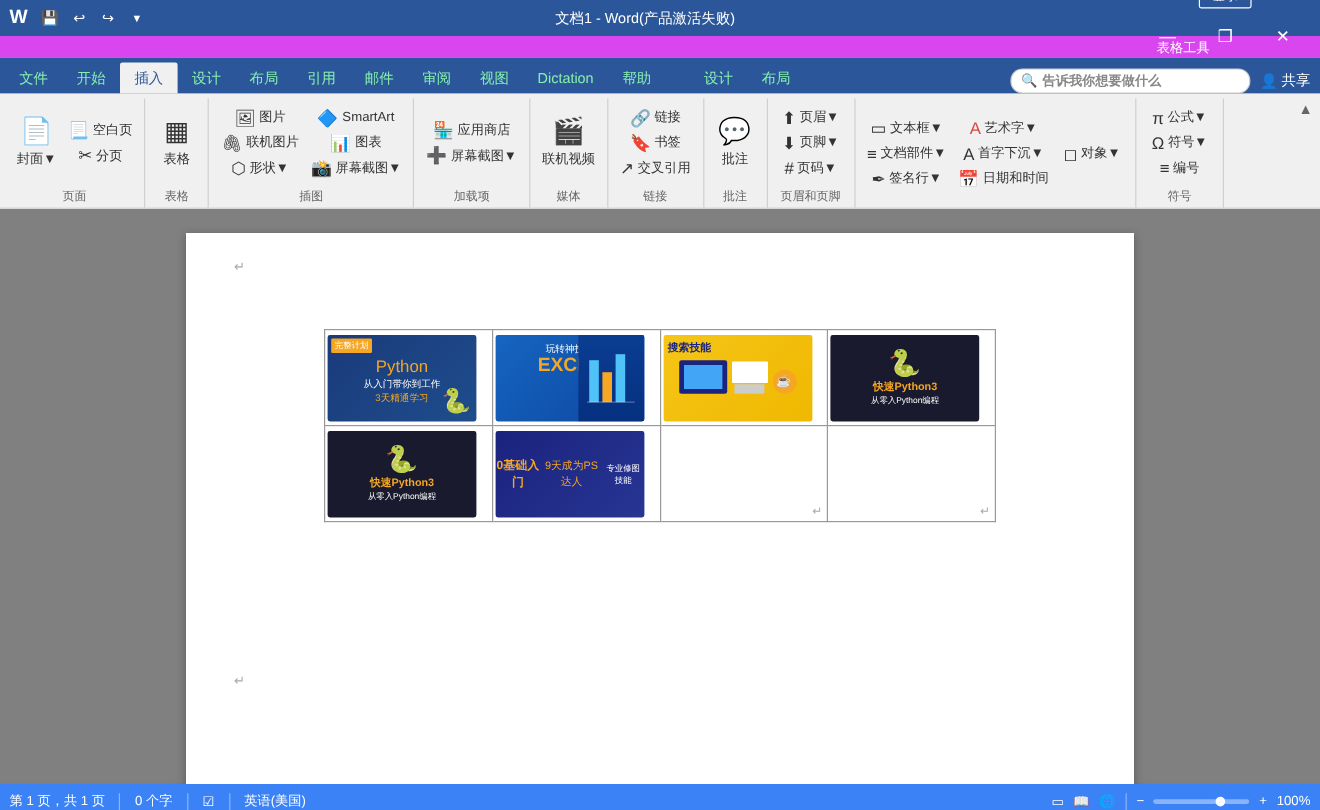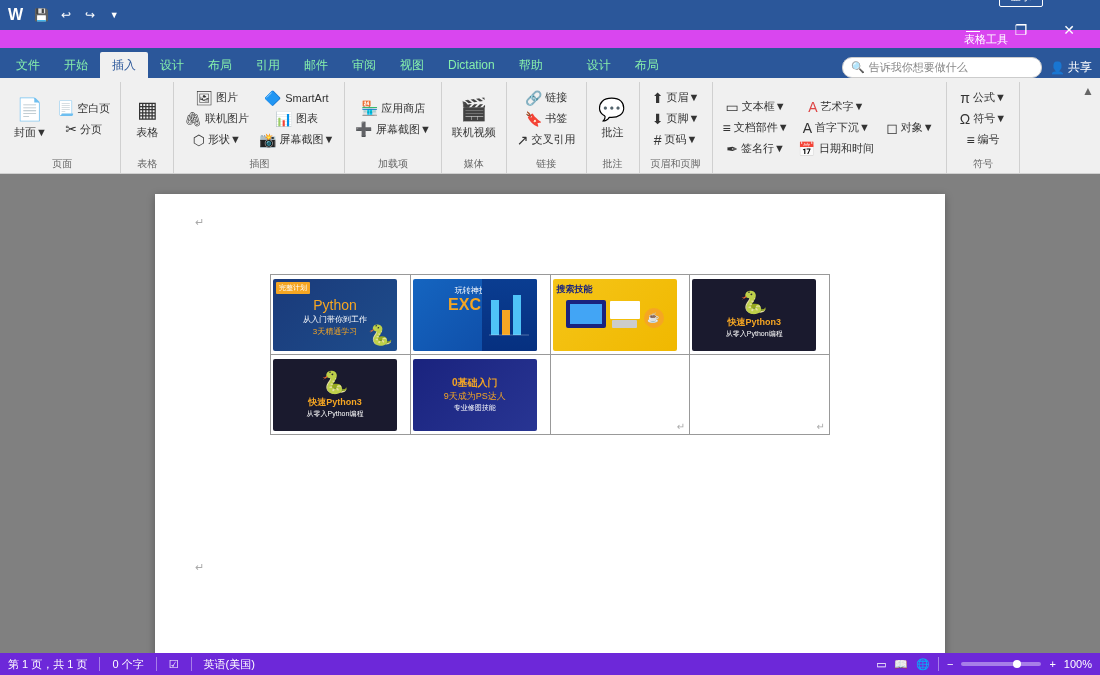--- a/index.html
+++ b/index.html
@@ -173,30 +173,30 @@
     
     .card-python3 {
       background: #1a1a2e;
       display: flex; flex-direction: column;
       align-items: center; justify-content: center;
     }
 
     
     .card-ps {
       background: linear-gradient(135deg, #1a237e 0%, #283593 100%);
-      display: flex; flex-direction: column;
+      display: flex; flex-direction: row;
       align-items: center; justify-content: center;
     }
 
     
     .statusbar {
       height: 22px;
-      background: #6d28d9;
-      display: flex;
-      align-items: center;
+      background: #3b82f6;
+      display: flex;
+      align-items: flex-end;
       padding: 0 8px;
       color: white;
       font-size: 11px;
       gap: 12px;
     }
     .statusbar-right {
       margin-left: auto;
       display: flex;
       align-items: center;
       gap: 8px;
@@ -242,20 +242,21 @@
   <div class="titlebar-left">
 
     <span style="color:white;font-weight:bold;font-size:16px;margin-right:4px;">W</span>
     <div class="qat">
       <div class="qat-btn">💾</div>
       <div class="qat-btn">↩</div>
       <div class="qat-btn">↪</div>
       <div class="qat-btn" style="font-size:9px;">▼</div>
     </div>
   </div>
+  <div class="titlebar-title">文档1 - Word(产品激活失败)</div>
   <div style="display:flex;align-items:center;gap:8px;flex-direction:column;">
     <button class="login-btn">登录</button>
     <div class="titlebar-controls">
       <div class="titlebar-btn">—</div>
       <div class="titlebar-btn">❐</div>
       <div class="titlebar-btn close">✕</div>
     </div>
   </div>
 </div>
 
@@ -273,21 +274,21 @@
   <div class="ribbon-tab">邮件</div>
   <div class="ribbon-tab">审阅</div>
   <div class="ribbon-tab">视图</div>
   <div class="ribbon-tab">Dictation</div>
   <div class="ribbon-tab">帮助</div>
   <div class="ribbon-tab" style="margin-left:20px;">设计</div>
   <div class="ribbon-tab">布局</div>
   <div style="margin-left:auto;display:flex;align-items:center;gap:8px;padding-right:8px;">
     <div class="search-box">
       <span style="margin-right:4px;">🔍</span>
-      <span style="font-size:11px;color:#888;">告诉我你想要做什么</span>
+      <span style="font-size:11px;color:#888;font-weight:bold;">告诉我你想要做什么</span>
     </div>
     <div class="share-btn">
       <span>👤</span>
       <span>共享</span>
     </div>
   </div>
 </div>
 
 <div class="ribbon">
 

